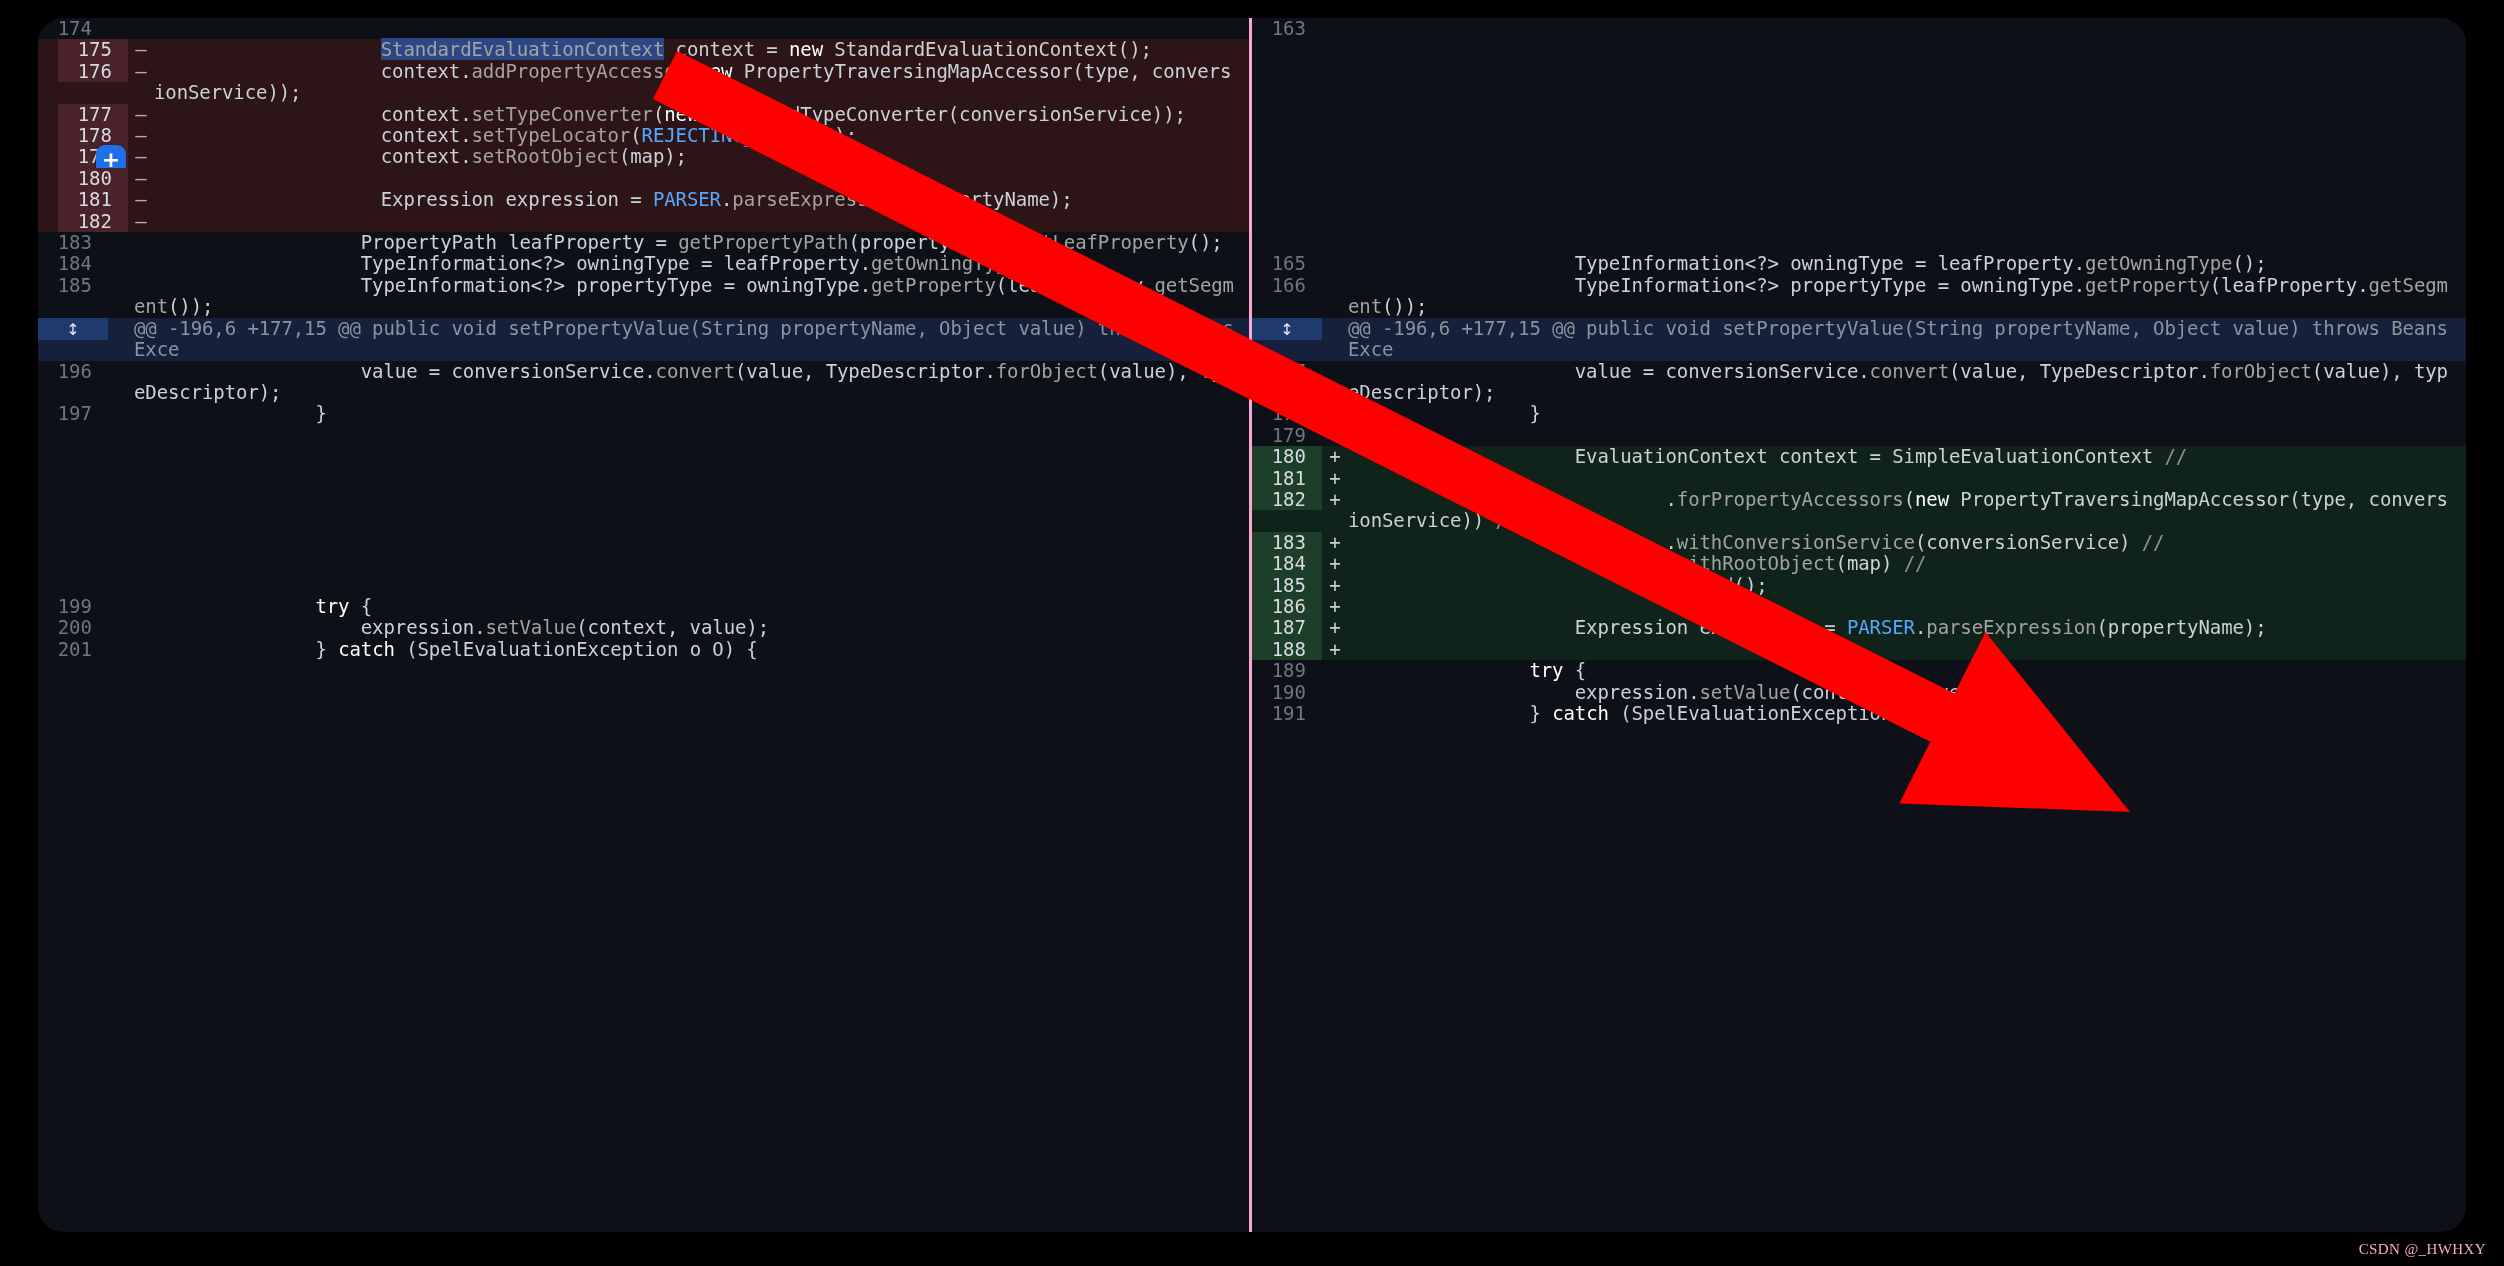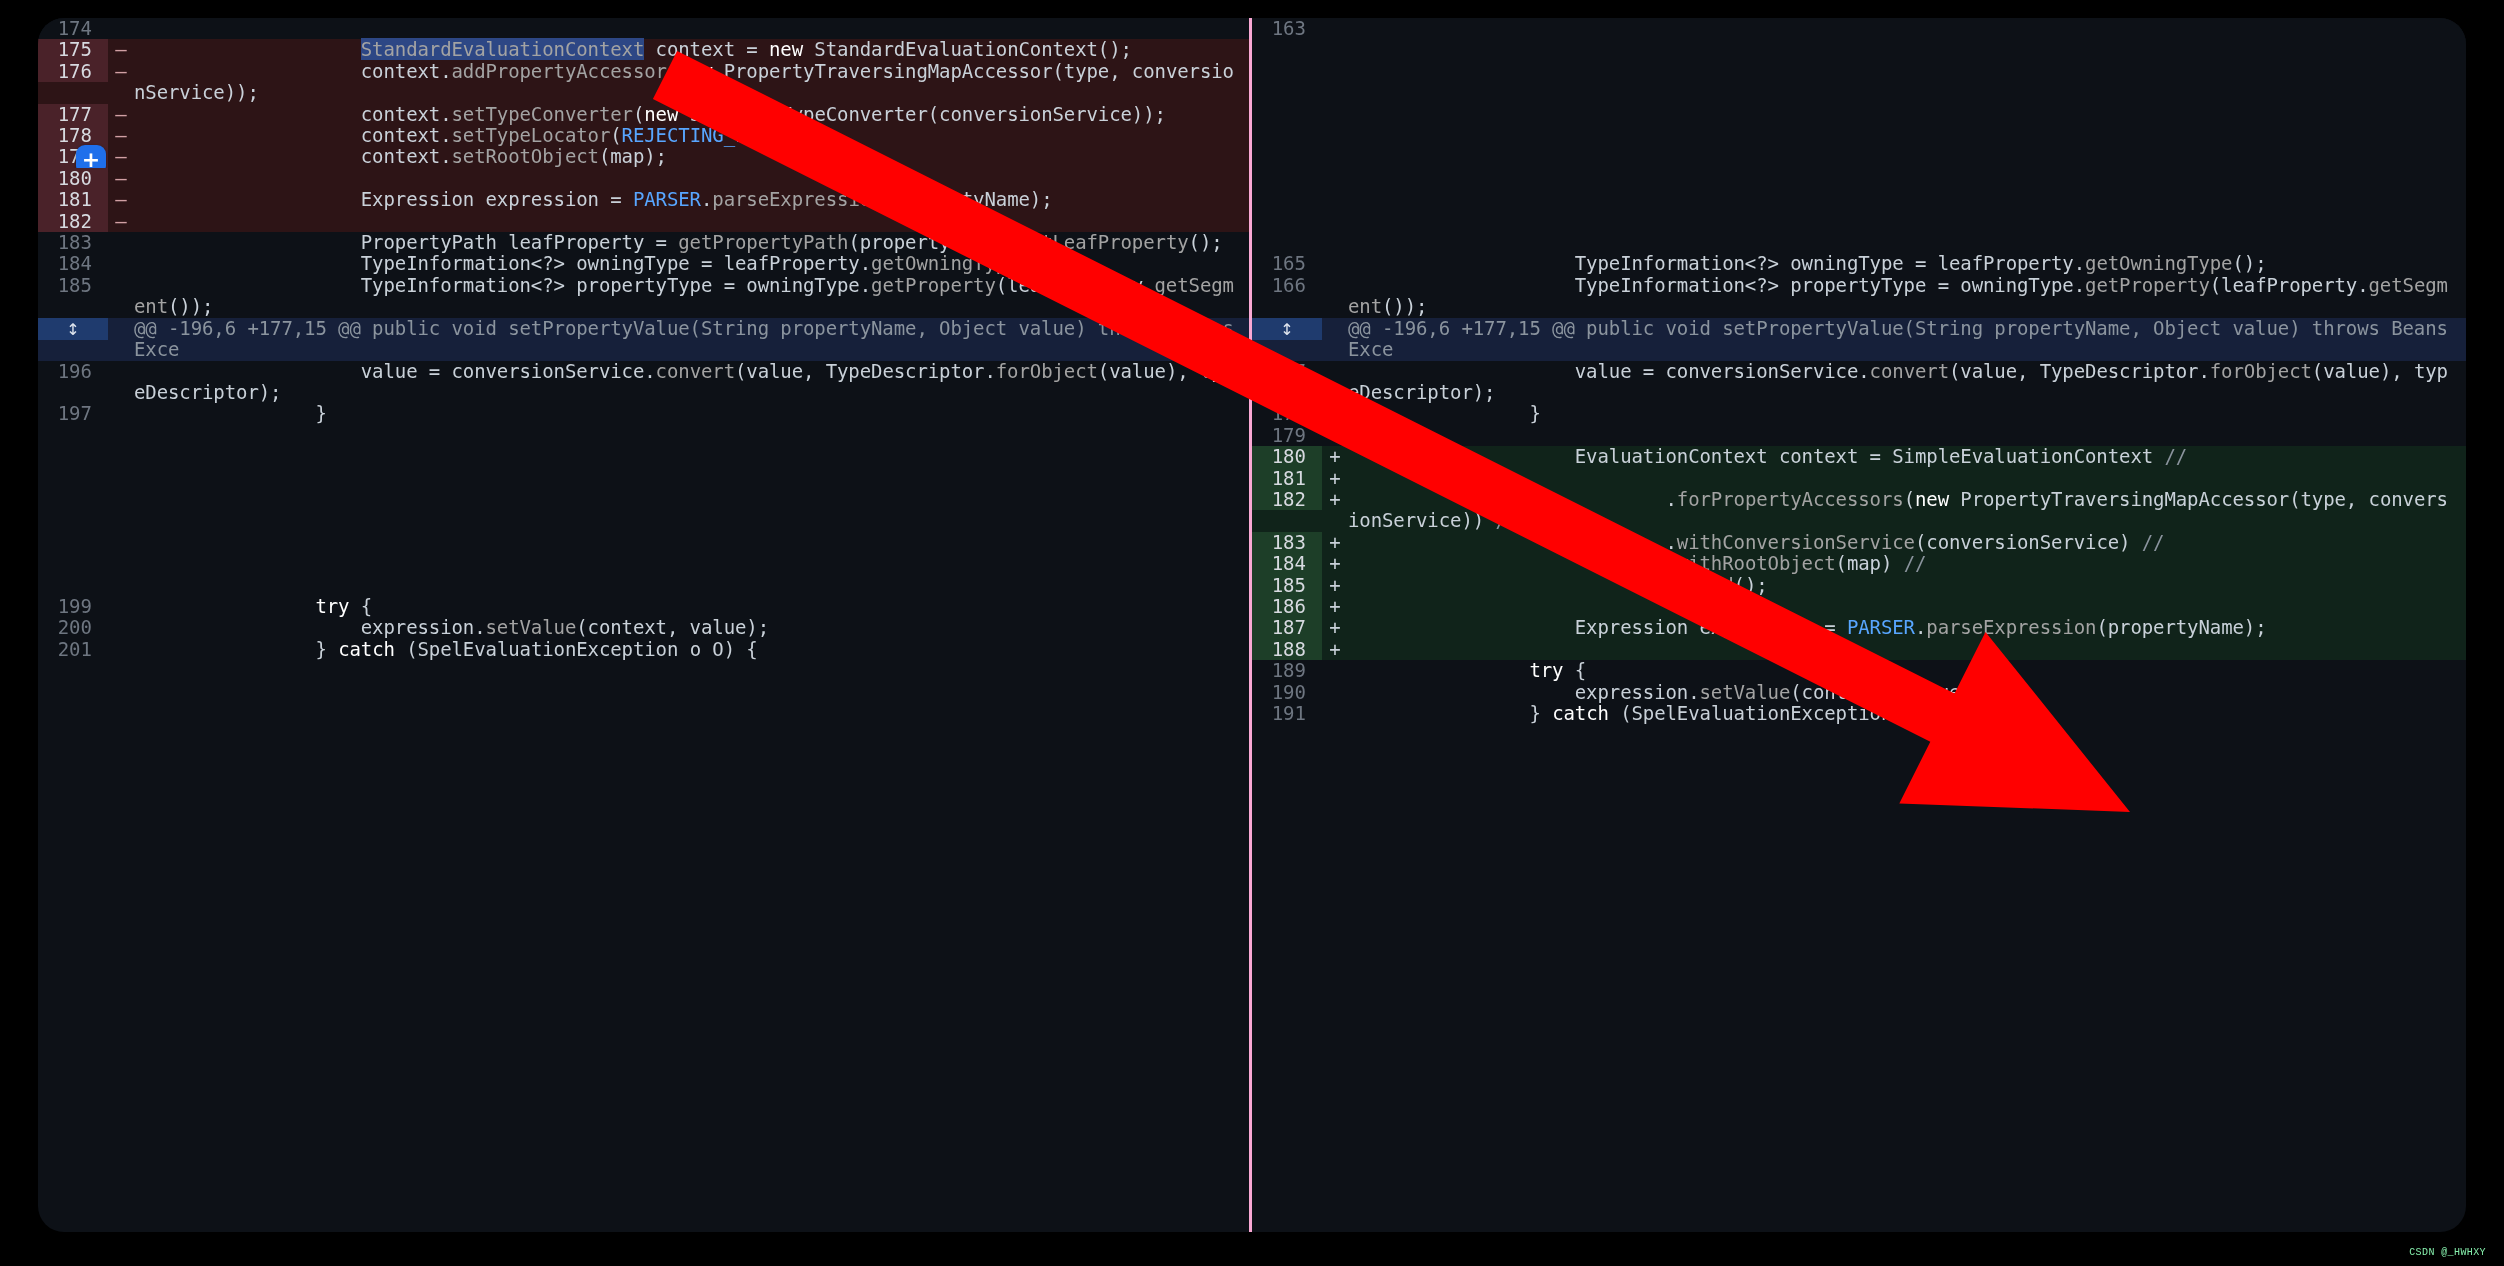--- a/index.html
+++ b/index.html
@@ -36,21 +36,21 @@
     white-space:pre-wrap;word-break:break-all;padding-right:10px;
     letter-spacing:-0.1px;
   }
 
   
   .r-ctx{background:#0d1117;}
   .r-ctx .gutter{color:#6e7681;}
 
   
   .r-del{background:#2d1416;}
-  .r-del .gutter{background:#4a2229;color:#d7dae0;}
+  .r-del .gutter{background:#4a2229;color:#d7dae0;margin-left:20px;}
   .r-del .sign{color:#d2a0a4;}
 
   
   .r-add{background:#10231a;}
   .r-add .gutter{background:#1d3e28;color:#d7dae0;}
   .r-add .sign{color:#c9d1d9;}
 
   
   .r-blank{background:#0d1117;}
   .r-blank .gutter{background:#0d1117;}
@@ -76,22 +76,22 @@
     position:absolute;left:38px;top:-1px;width:30px;height:30px;border-radius:9px;
     background:#1f6feb;color:#fff;font-size:22px;font-weight:bold;
     display:flex;align-items:center;justify-content:center;
     font-family:"DejaVu Sans",sans-serif;line-height:1;box-shadow:0 1px 3px rgba(0,0,0,.5);
   }
 
   
   .arrow-svg{position:absolute;left:0;top:0;width:2504px;height:1266px;pointer-events:none;}
 
   .watermark{
-    position:absolute;right:18px;bottom:8px;color:#86efac;font-size:10px;
-    font-family:Liberation Mono, monospace;letter-spacing:.4px;
+    position:absolute;right:18px;bottom:8px;color:#f9a8d4;font-size:15px;
+    font-family:Liberation Serif, serif;letter-spacing:.4px;
   }
 </style>
 </head>
 <body>
 
 <div id="stage">
 
   <div class="diff-card">
     <div class="panes">
 

